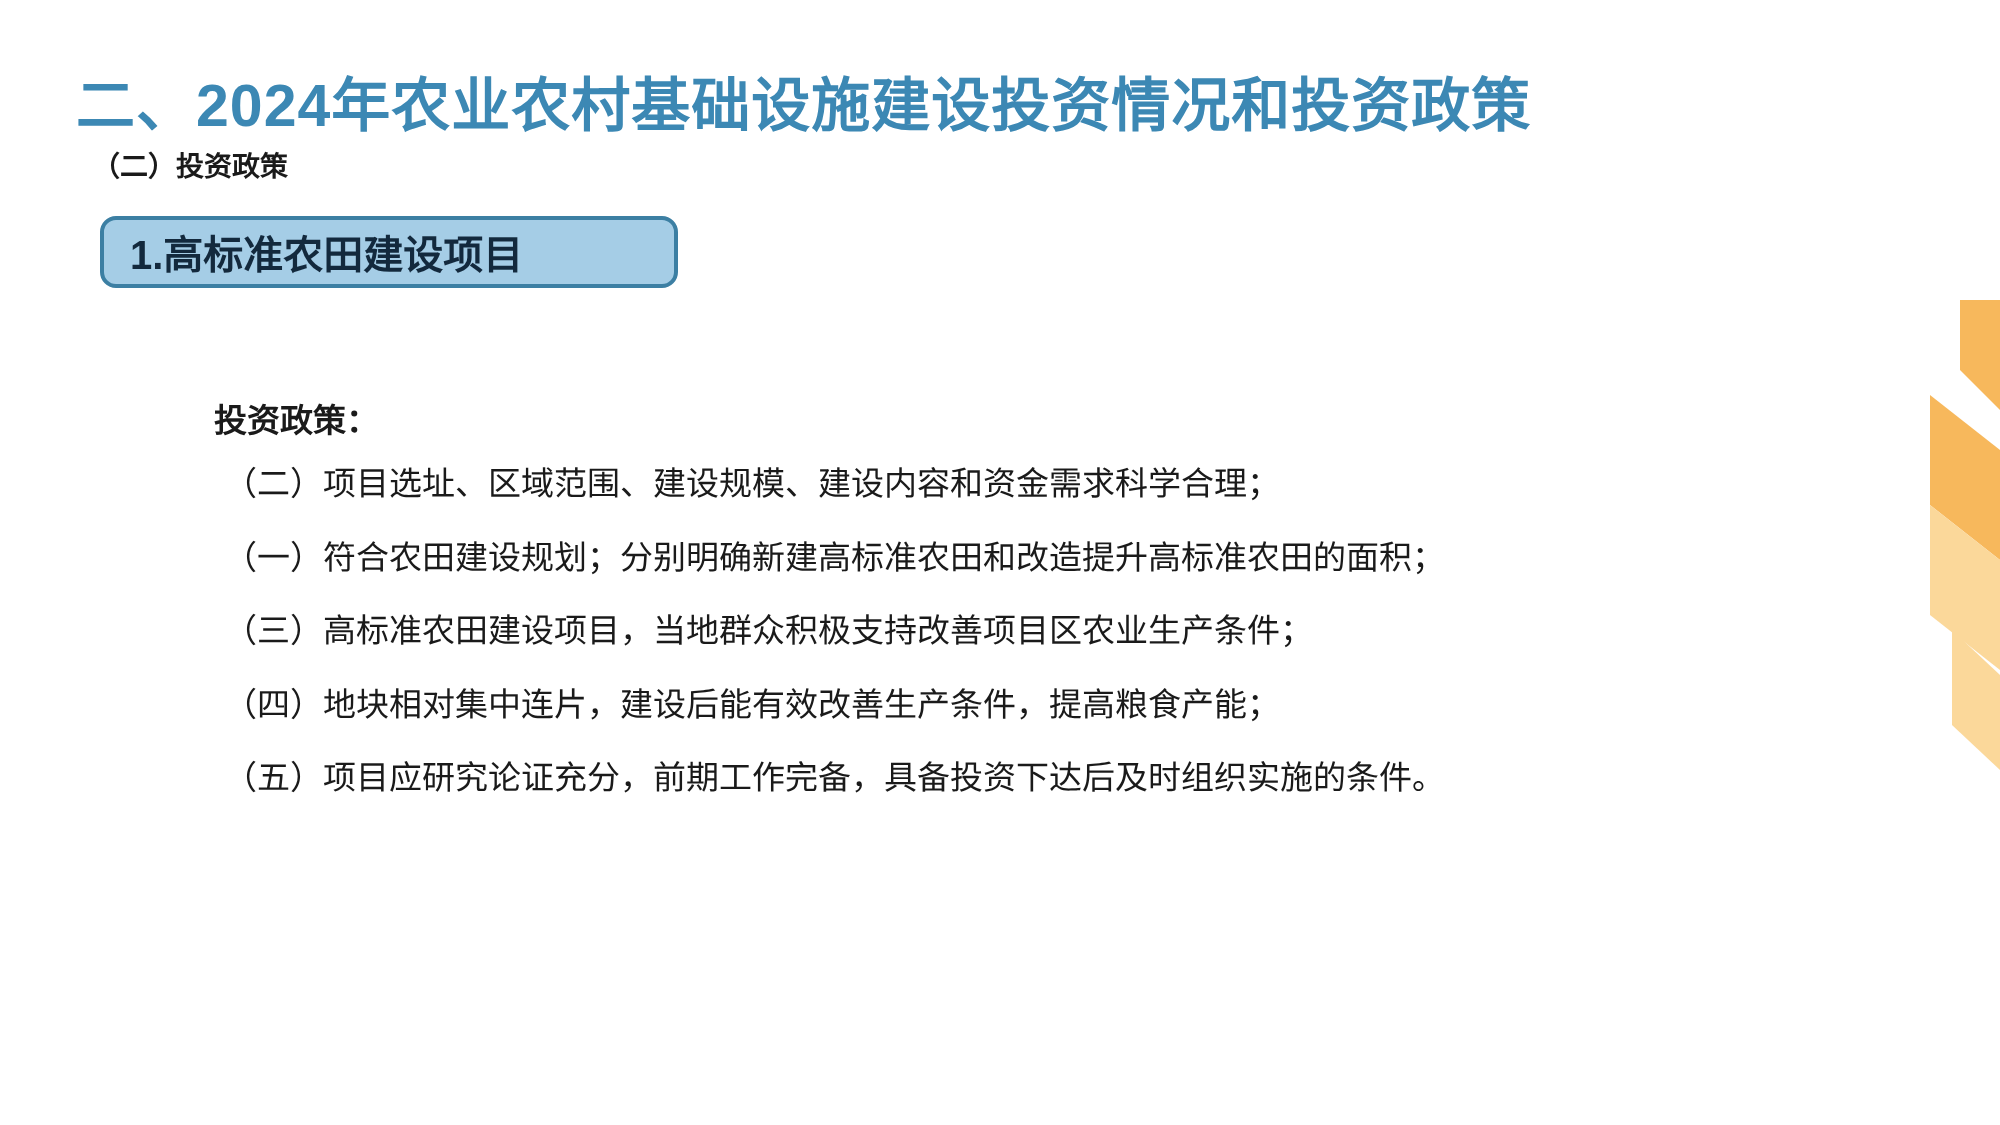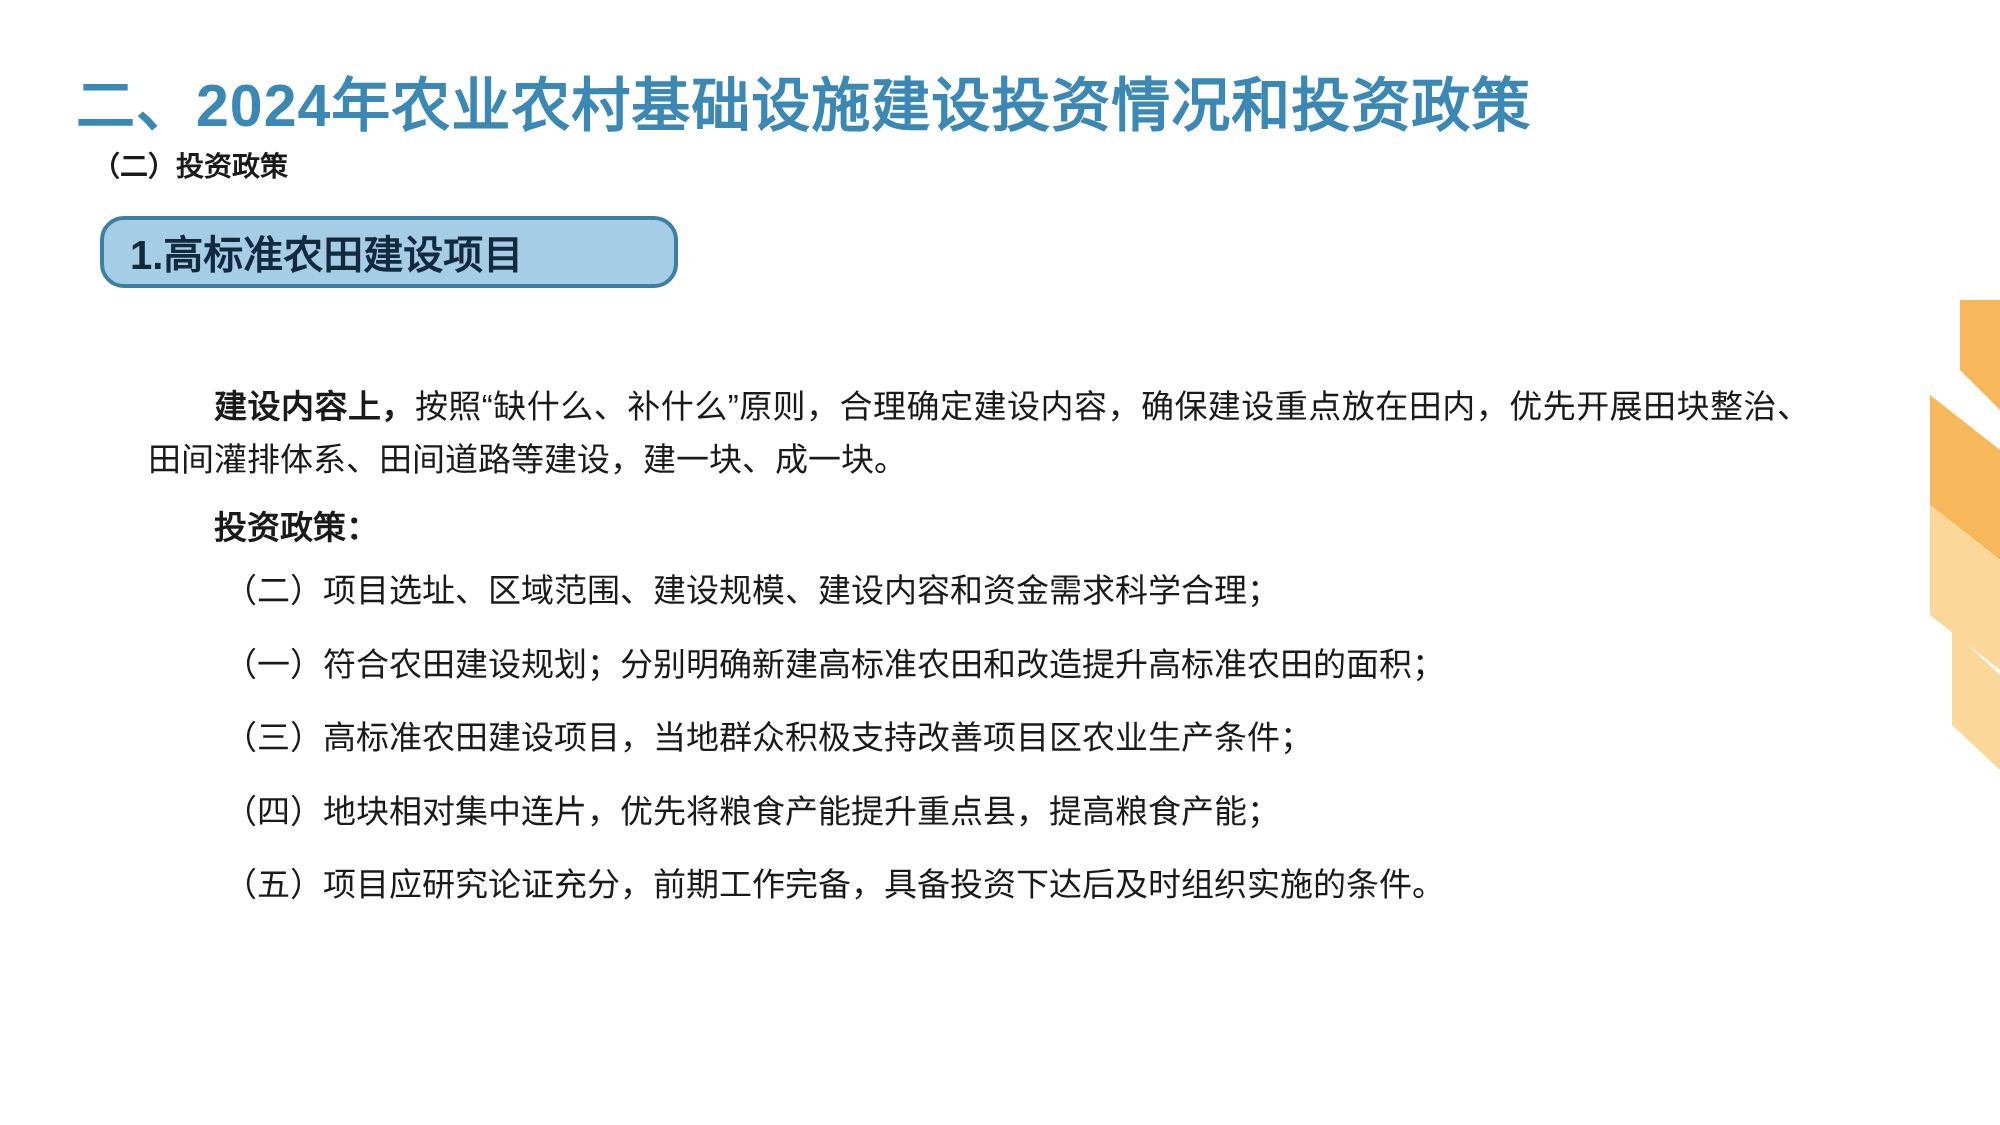--- a/index.html
+++ b/index.html
@@ -58,21 +58,21 @@
   
   .pill {
     position: absolute;
     left: 100px;
     top: 216px;
     width: 578px;
     height: 72px;
     box-sizing: border-box;
     background: #a5cde6;
     border: 4px solid #3c7fa3;
-    border-radius: 24px;
+    border-radius: 16px;
     display: flex;
     align-items: center;
     padding-left: 26px;
   }
   .pill-label {
     font-size: 40px;
     font-weight: bold;
     color: #13293d;
     white-space: nowrap;
   }
@@ -139,28 +139,25 @@
 
   <div class="heading-2">（二）投资政策</div>
 
   <div class="pill">
     <span class="pill-label">1.高标准农田建设项目</span>
   </div>
 
   <div class="body">
 
 
-    <p class="para">
-      <span class="lead">建设内容上，</span><span>按照“缺什么、补什么”原则，合理确定建设内容，确保建设重点放在田内，优先开展田块整治、田间灌排体系、田间道路等建设，建一块、成一块。</span>
-    </p>
 
     <p class="sub-head">投资政策：</p>
 
     <ul class="list">
       <li>（二）项目选址、区域范围、建设规模、建设内容和资金需求科学合理；</li>
       <li>（一）符合农田建设规划；分别明确新建高标准农田和改造提升高标准农田的面积；</li>
       <li>（三）高标准农田建设项目，当地群众积极支持改善项目区农业生产条件；</li>
-      <li>（四）地块相对集中连片，优先将粮食产能提升重点县，提高粮食产能；</li>
+      <li>（四）地块相对集中连片，建设后能有效改善生产条件，提高粮食产能；</li>
       <li>（五）项目应研究论证充分，前期工作完备，具备投资下达后及时组织实施的条件。</li>
     </ul>
 
   </div>
 </div>
 
 </body></html>

